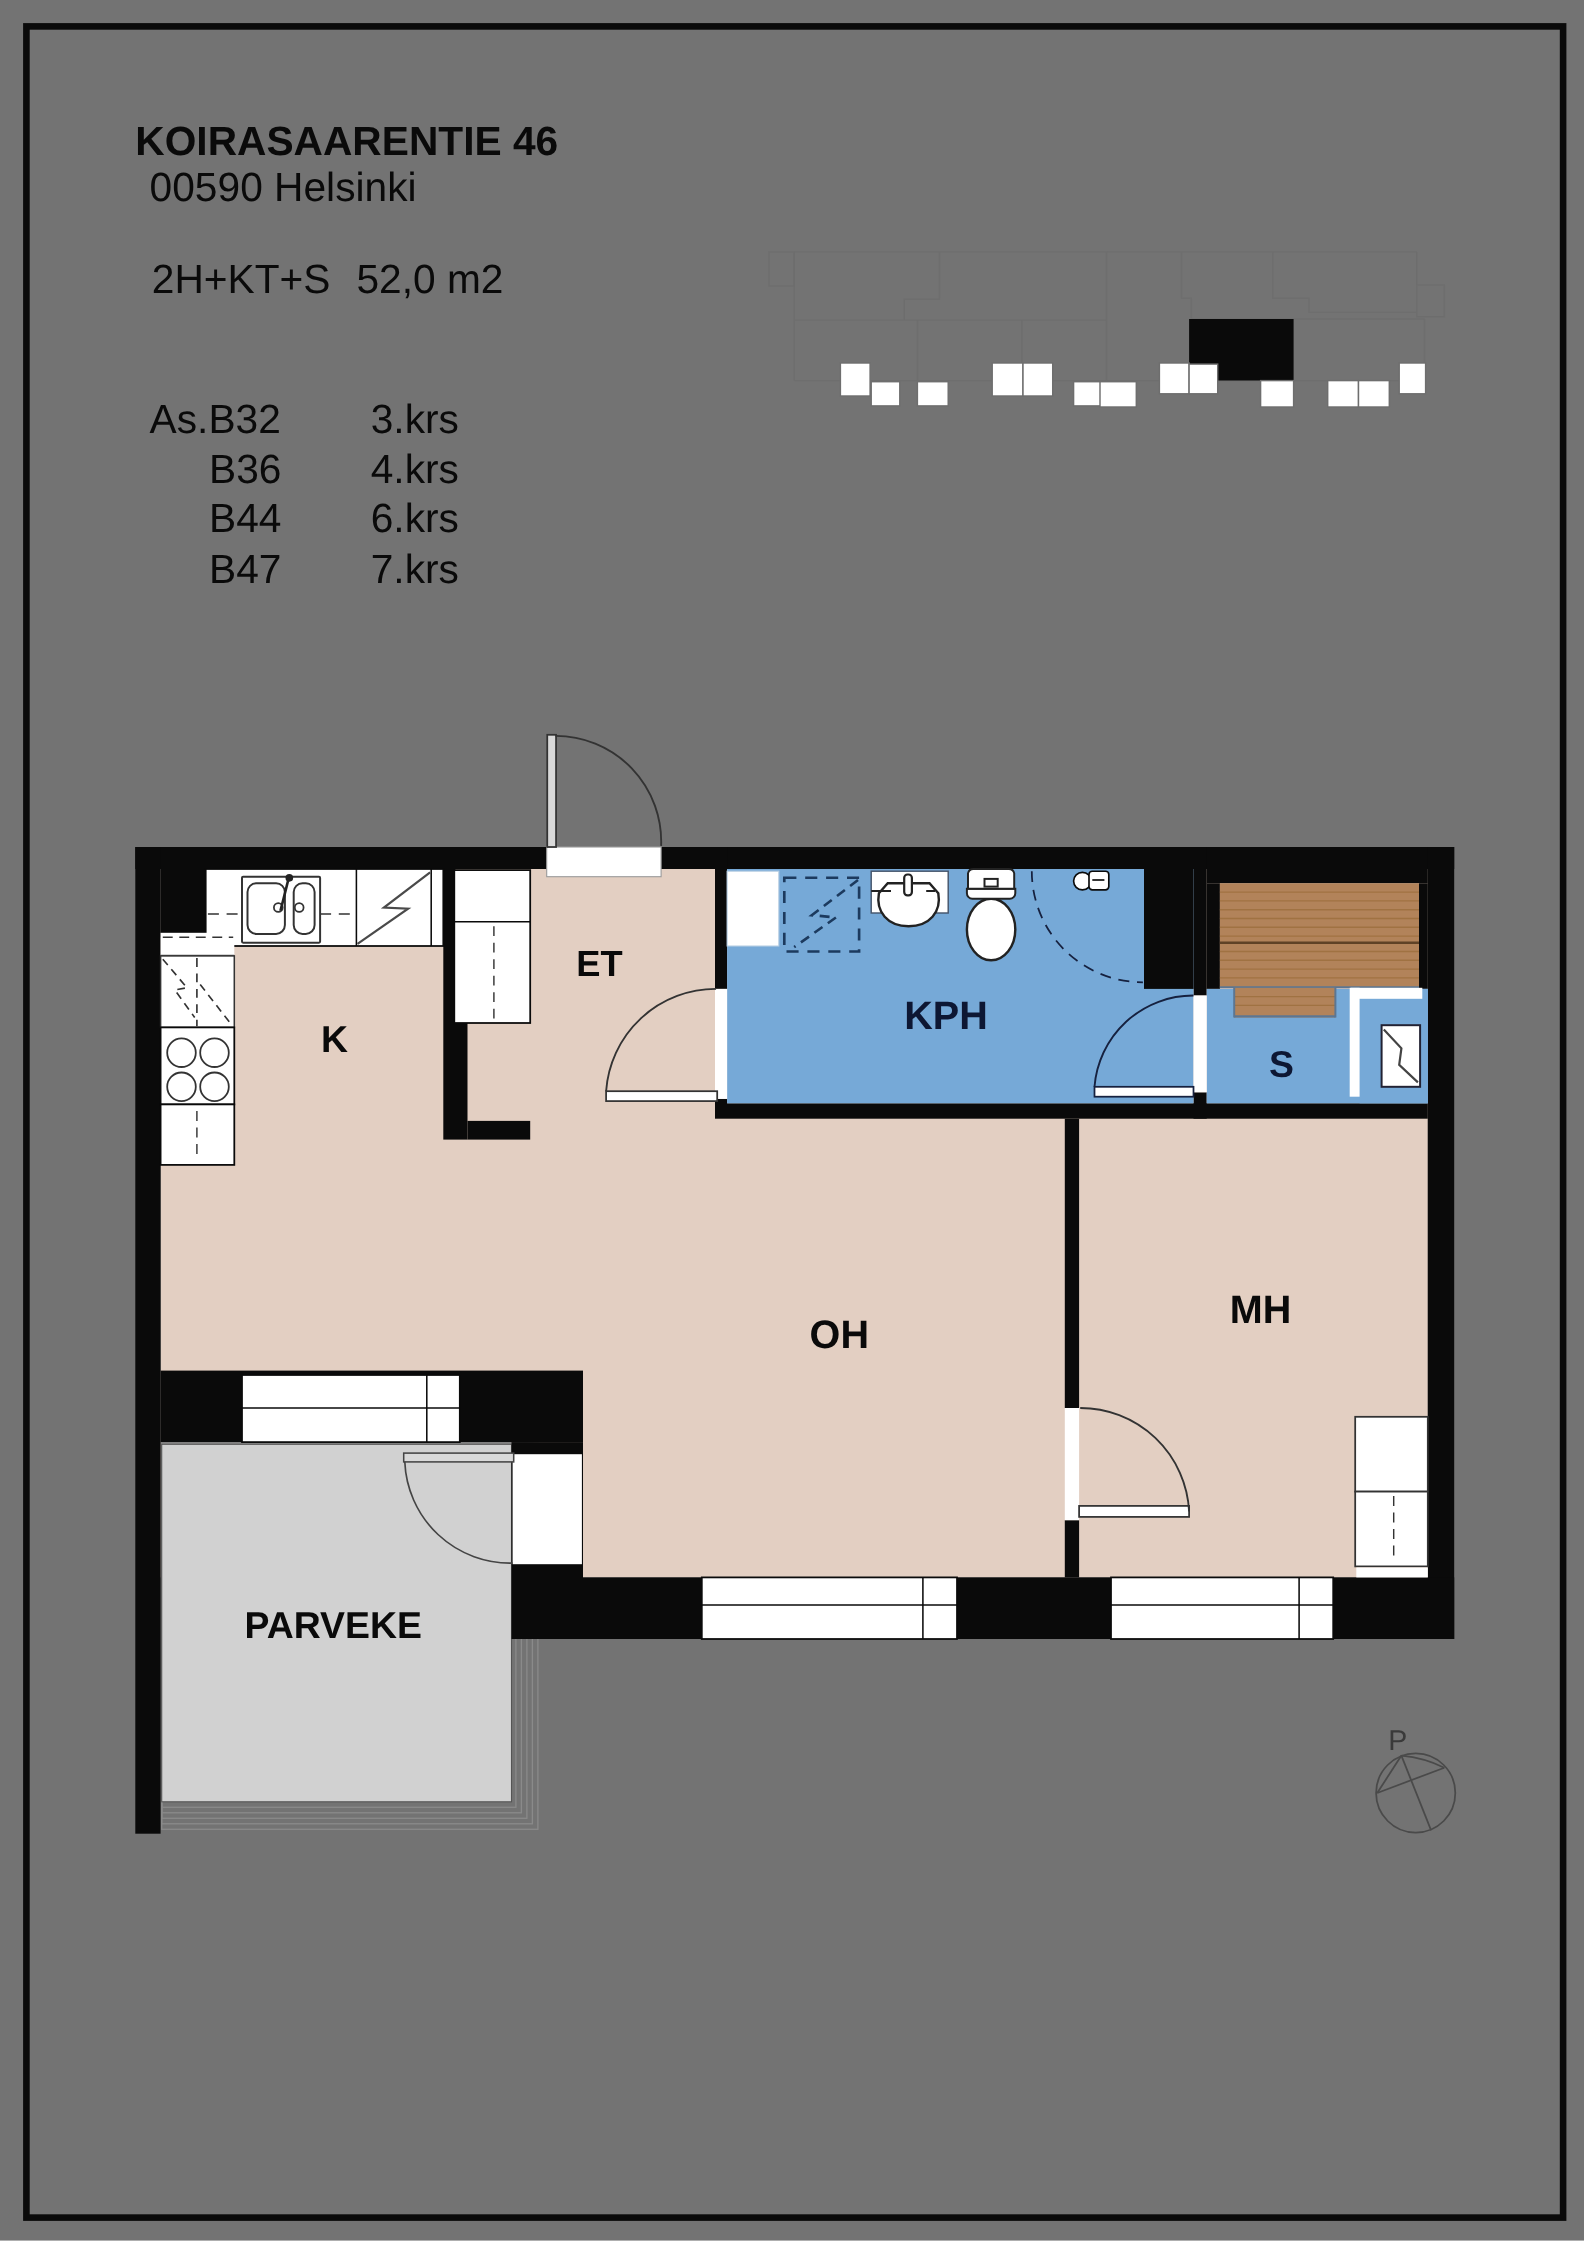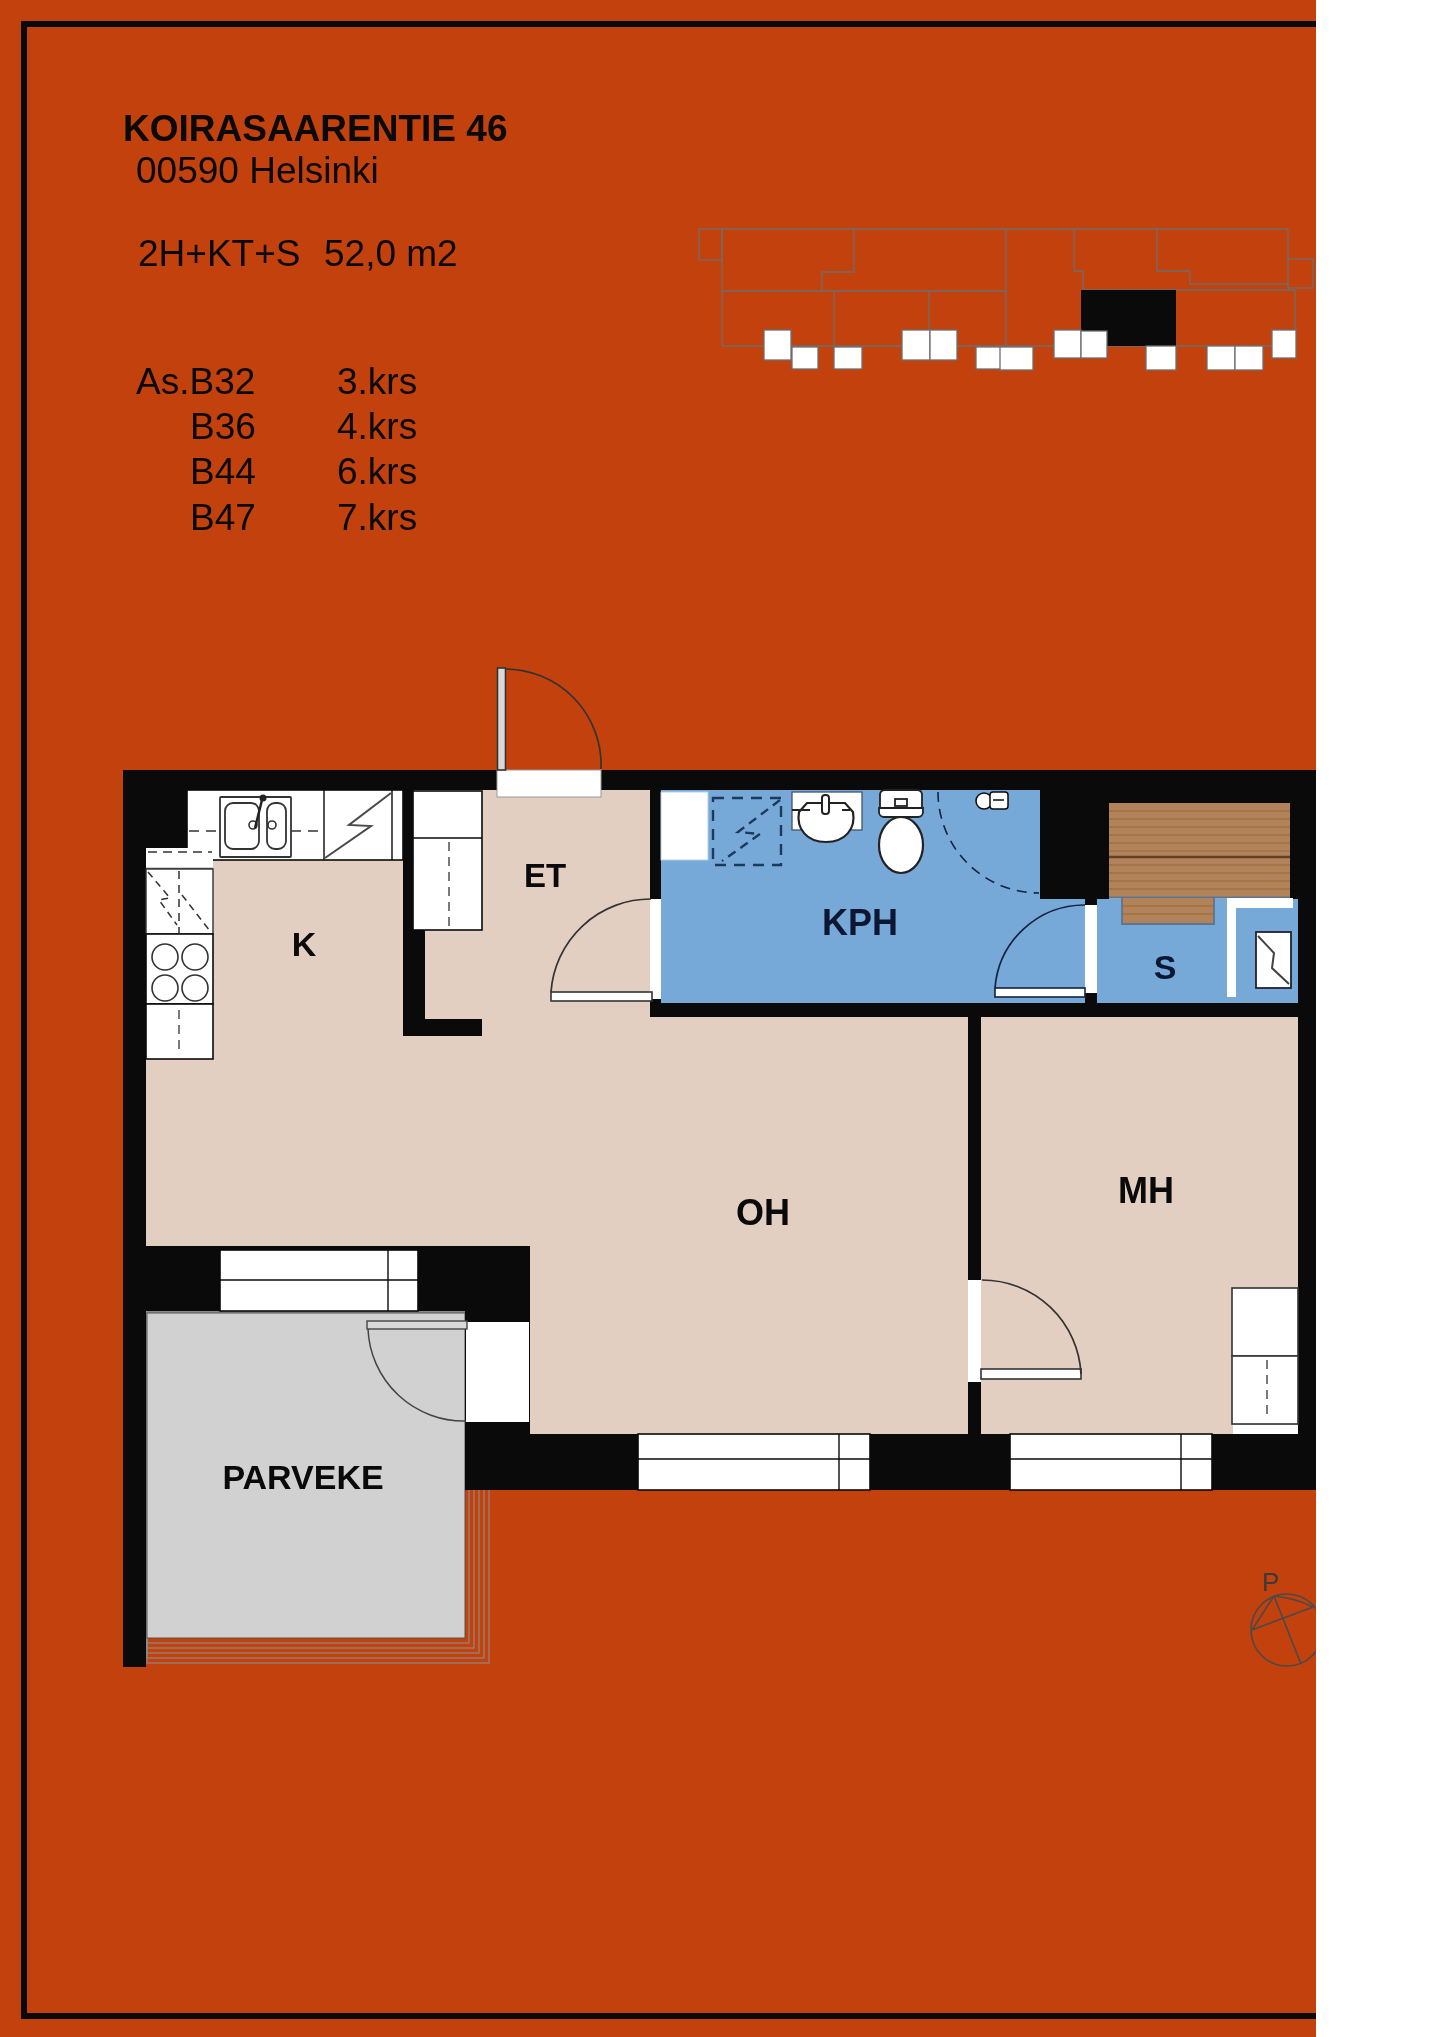--- a/index.html
+++ b/index.html
@@ -1,17 +1,17 @@
 <!DOCTYPE html>
 <html><head>
 <meta charset="utf-8">
 <style>
 html,body{margin:0;padding:0;background:#fff;}
 *{font-family:"Liberation Sans",sans-serif;}
-#page{position:relative;width:1316px;height:2037px;background:#c2410c;overflow:hidden;}
+#page{position:relative;width:1440px;height:2037px;background:#737373;overflow:hidden;}
 svg{position:absolute;top:0;left:0;}
 </style>
 </head>
 <body>
 <div id="page">
 <svg width="1440" height="2037" viewBox="0 0 1440 2037">
 
 <rect x="24" y="24" width="1397" height="1992" fill="none" stroke="#0a0a0a" stroke-width="6"></rect>
 
 <text x="123" y="141" font-size="37" font-weight="bold" fill="#0a0a0a">KOIRASAARENTIE 46</text>

